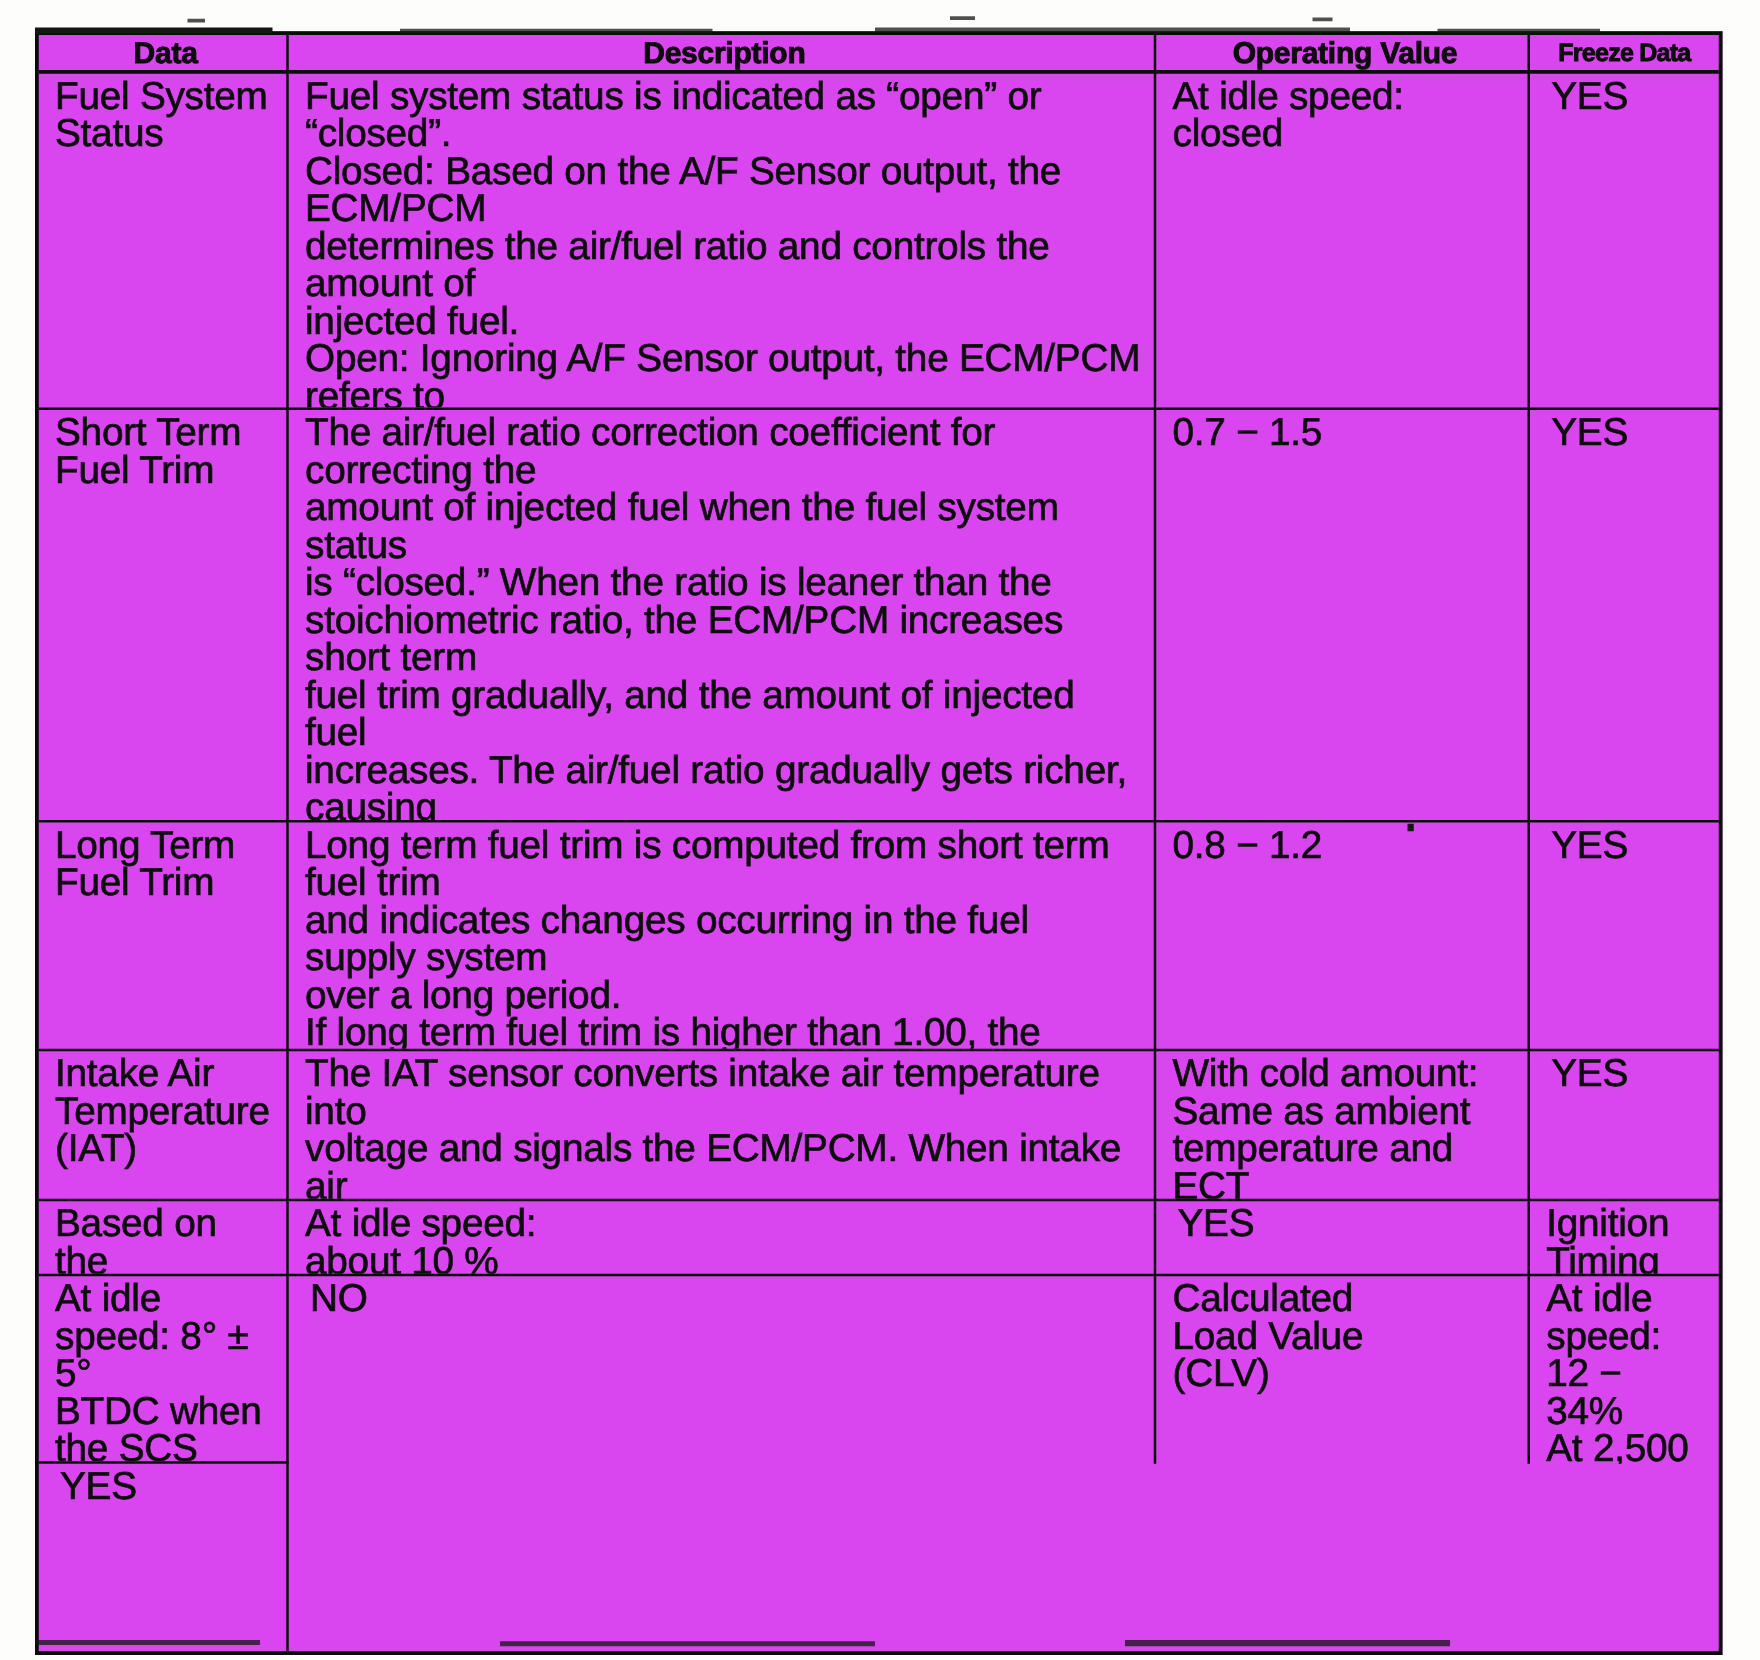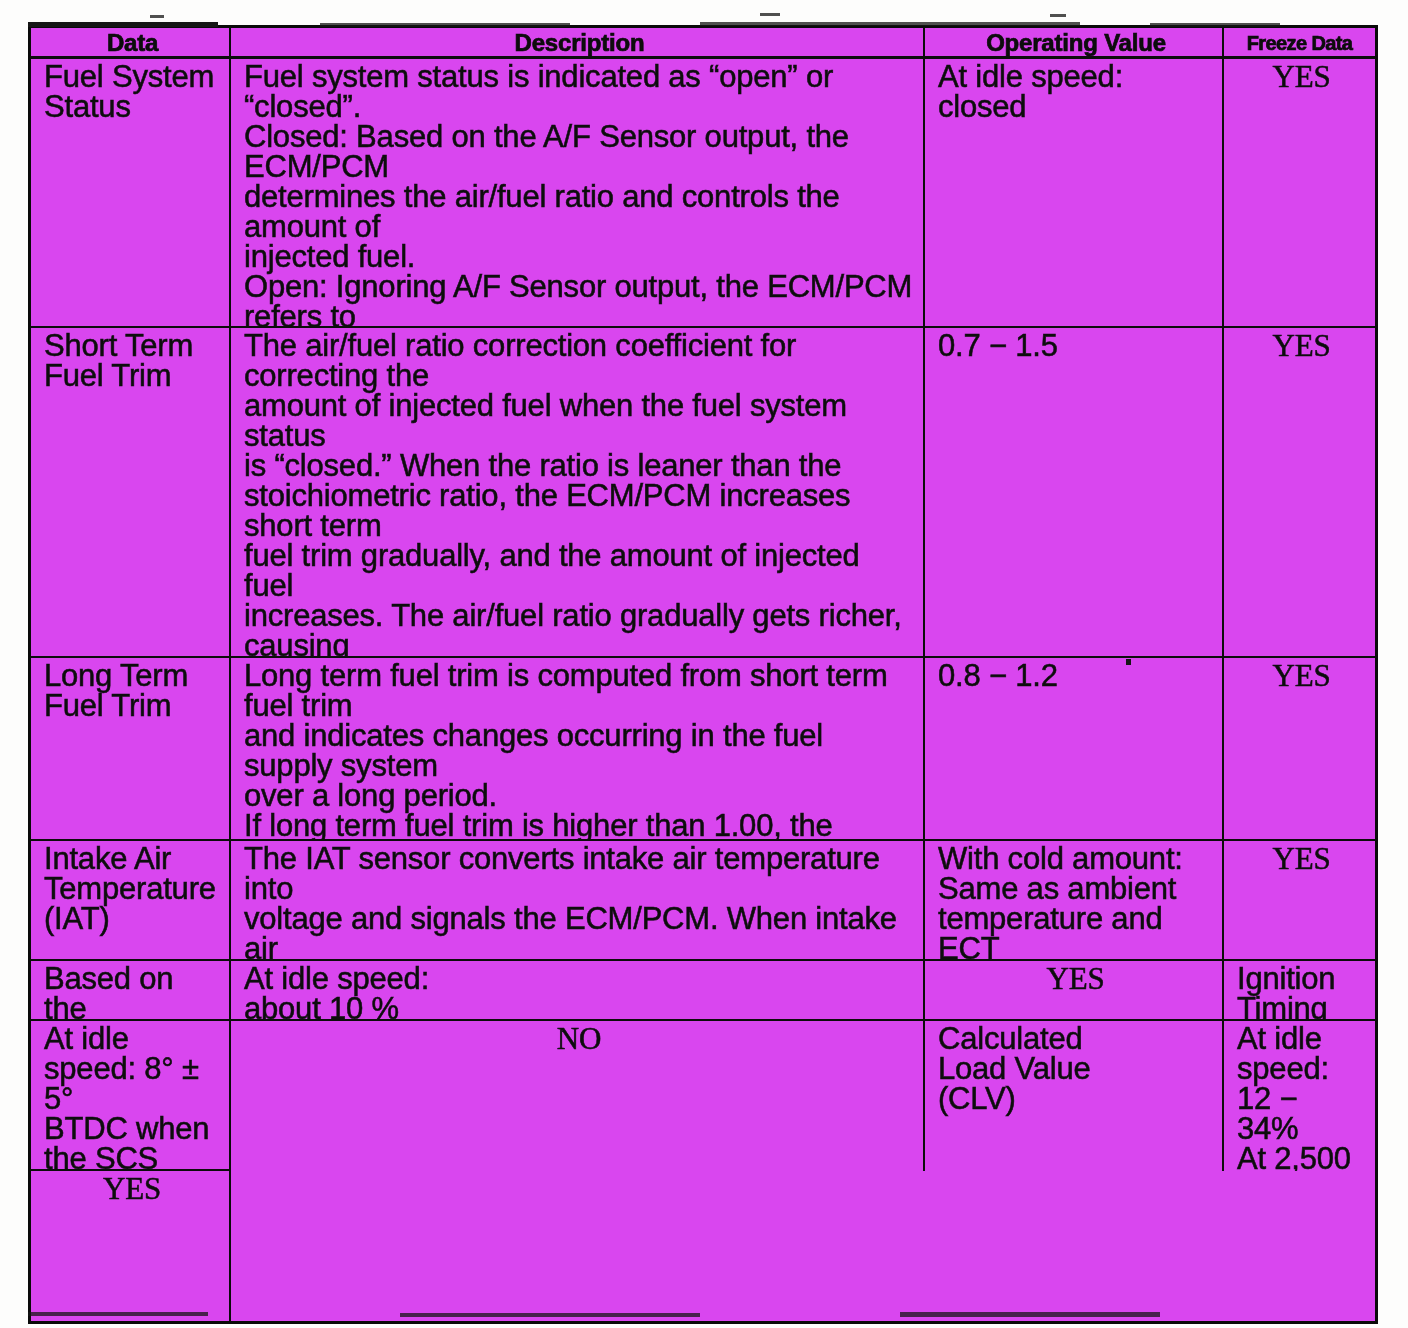--- a/index.html
+++ b/index.html
@@ -39,21 +39,21 @@
   .head{
     font-weight:bold;
     font-size:24px;
     line-height:26px;
     text-align:center;
     padding-top:2px;
     -webkit-text-stroke:0.7px #0a0a0a;
     border-bottom-width:3px;
   }
   .head.c4{font-size:20px;letter-spacing:-0.6px;padding-left:2px;padding-right:2px;}
-  .col4{text-align:center;padding-left:6px;padding-right:2px;font-family:Liberation Serif, serif;}
+  .col4{padding-left:17px;padding-right:2px;}
 
   
   .art{position:absolute;background:#161616;}
   .soft{opacity:.75;}
 </style>
 </head>
 <body>
 
 <div class="page">
 

